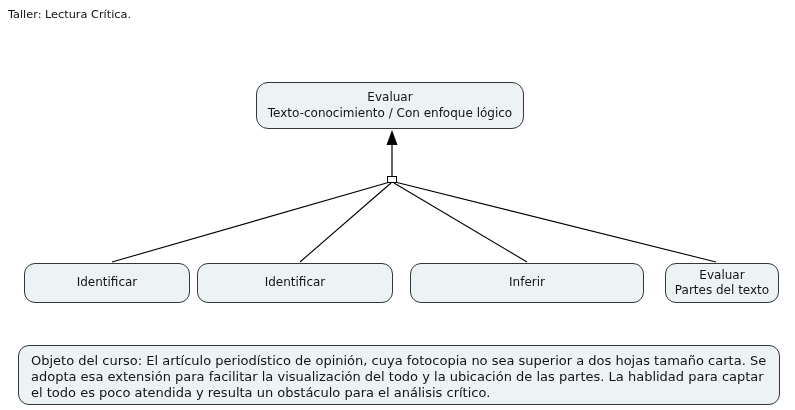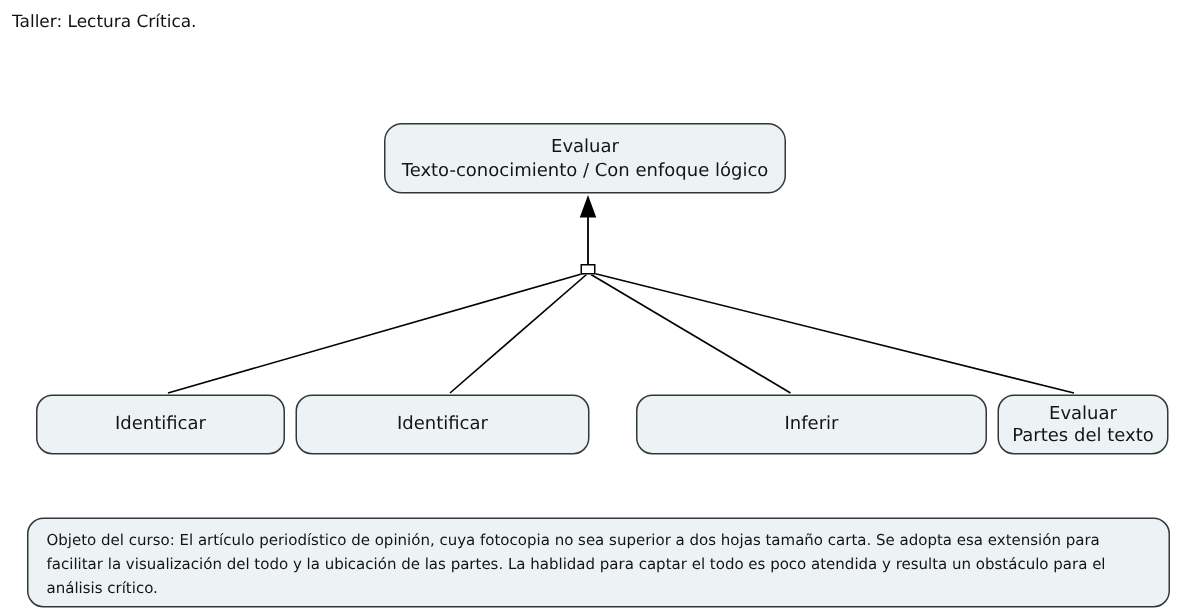--- a/index.html
+++ b/index.html
@@ -71,36 +71,36 @@
     top: 82px;
     width: 268px;
     height: 47px;
     border-radius: 12px;
   }
 
   
   .node-leaf { height: 40px; border-radius: 11px; }
   .leaf-0 { left: 24px;  top: 263px; width: 166px; }
   .leaf-1 { left: 197px; top: 263px; width: 196px; }
-  .leaf-2 { left: 424px; top: 263px; width: 234px; }
+  .leaf-2 { left: 410px; top: 263px; width: 234px; }
   .leaf-3 { left: 665px; top: 263px; width: 114px; }
 
   
   .note {
     position: absolute;
     left: 18px;
     top: 345px;
     width: 762px;
     height: 60px;
     box-sizing: border-box;
     background: #edf3f4;
     border: 1px solid #30383b;
     border-radius: 11px;
     padding: 7px 12px 0 12px;
-    font-size: 10px;
+    font-size: 13px;
     line-height: 16.2px;
     color: #141414;
     text-align: left;
   }
 
   
   .junction {
     position: absolute;
     left: 387px;
     top: 176px;

